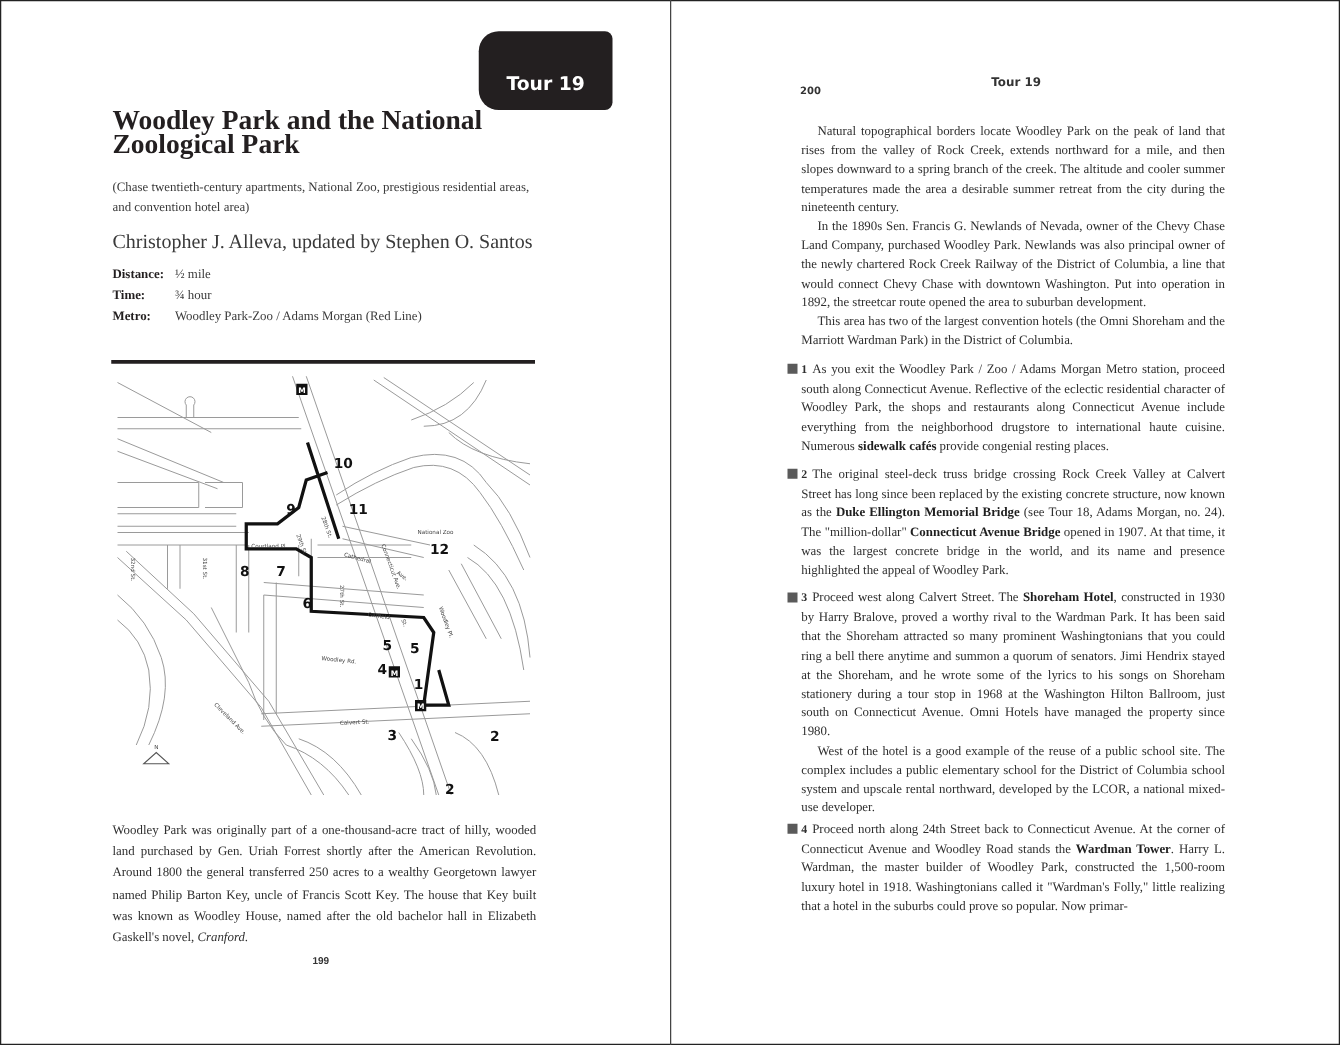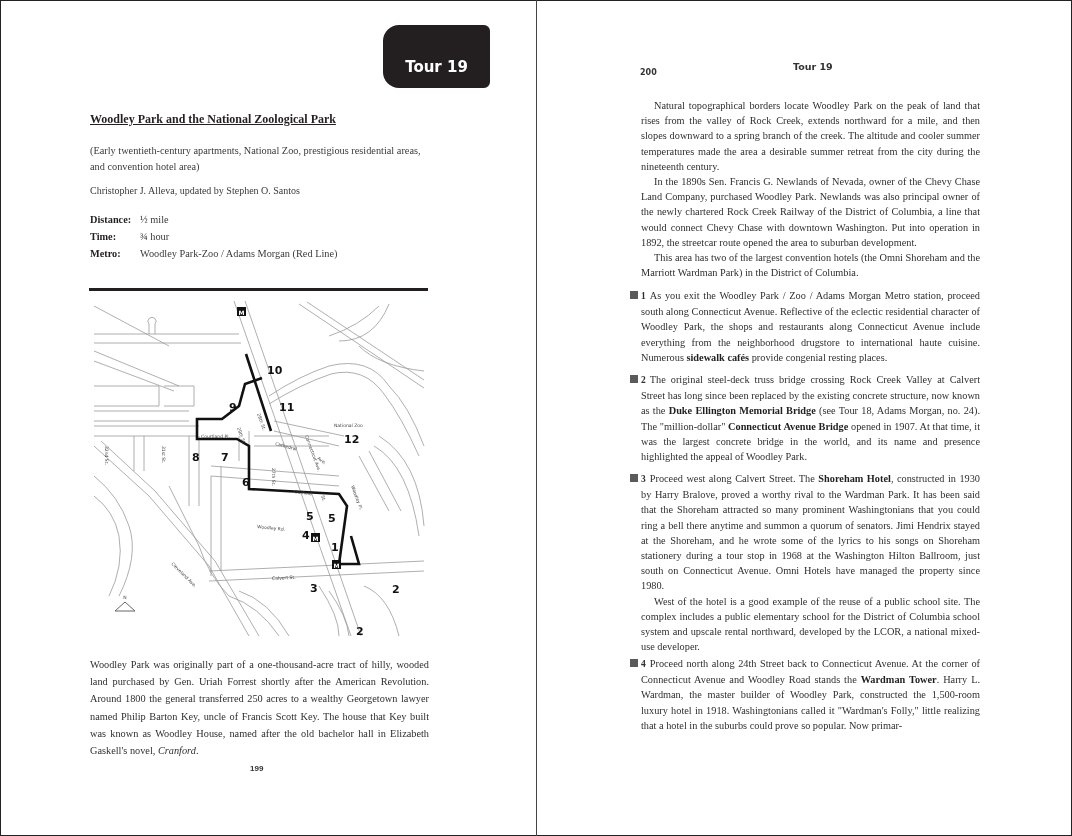--- a/index.html
+++ b/index.html
@@ -5,23 +5,23 @@
   html, body { margin:0; padding:0; background:#ffffff; }
   body { width:1072px; height:836px; position:relative; overflow:hidden; font-family:"Liberation Serif", serif; color:#2a2a2a; }
   .frame { position:absolute; left:0; top:0; width:1070px; height:834px; border:1px solid #222; }
   .divider { position:absolute; left:536px; top:0; width:1px; height:836px; background:#444; }
   .page { position:absolute; top:0; height:692px; }
   .left { left:0; width:536px; }
   .right { left:537px; width:535px; }
 
   .tour-tab { position:absolute; left:383px; top:25px; width:107px; height:63px; background:#231f20; border-radius:16px 0 0 16px; border-top-right-radius:6px; border-bottom-right-radius:6px; color:#fff; font-family:"DejaVu Sans", sans-serif; font-weight:bold; font-size:15px; display:flex; align-items:flex-end; justify-content:center; padding-bottom:12px; box-sizing:border-box; }
 
-  .title { position:absolute; left:90px; top:110px; width:330px; font-family:"Liberation Serif", serif; font-weight:bold; font-size:12px; line-height:19px; color:#231f20; margin:0;text-decoration:underline; }
+  .title { position:absolute; left:90px; top:86px; width:330px; font-family:"Liberation Serif", serif; font-weight:bold; font-size:22px; line-height:19px; color:#231f20; margin:0; }
   .subtitle { position:absolute; left:90px; top:143px; width:340px; font-size:10.3px; line-height:15.5px; color:#3a3a3a; }
-  .author { position:absolute; left:90px; top:185px; font-size:10px; color:#3a3a3a; }
+  .author { position:absolute; left:90px; top:185px; font-size:16px; color:#3a3a3a; }
   .facts { position:absolute; left:90px; top:211px; font-size:10.3px; line-height:17px; }
   .fact-row { display:flex; }
   .fact-label { width:50px; font-weight:bold; color:#231f20; }
   .fact-value { color:#3a3a3a; }
   .rule { position:absolute; left:89px; top:288px; width:339px; height:3px; background:#231f20; }
 
   .map { position:absolute; left:89px; top:296px; width:340px; height:350px; }
 
   .body-left { position:absolute; left:90px; top:656px; width:339px; font-size:10.3px; line-height:17.2px; text-align:justify; color:#2f2f2f; }
   .folio-left { position:absolute; left:250px; top:764px; font-family:Liberation Sans, sans-serif; font-weight:bold; font-size:8px; color:#333; }
@@ -39,21 +39,21 @@
 </style>
 </head>
 <body>
 
 <div class="frame"></div>
 <div class="divider"></div>
 
 <div class="page left">
   <div class="tour-tab">Tour 19</div>
   <h1 class="title">Woodley Park and the National Zoological Park</h1>
-  <div class="subtitle">(Early twentieth-century apartments, National Zoo, prestigious residential areas, and convention hotel area)</div>
+  <div class="subtitle">(Chase twentieth-century apartments, National Zoo, prestigious residential areas, and convention hotel area)</div>
   <div class="author">Christopher J. Alleva, updated by Stephen O. Santos</div>
 
   <div class="facts">
     <div class="fact-row">
       <span class="fact-label">Distance:</span>
       <span class="fact-value">½ mile</span>
     </div>
     <div class="fact-row">
       <span class="fact-label">Time:</span>
       <span class="fact-value">¾ hour</span>

